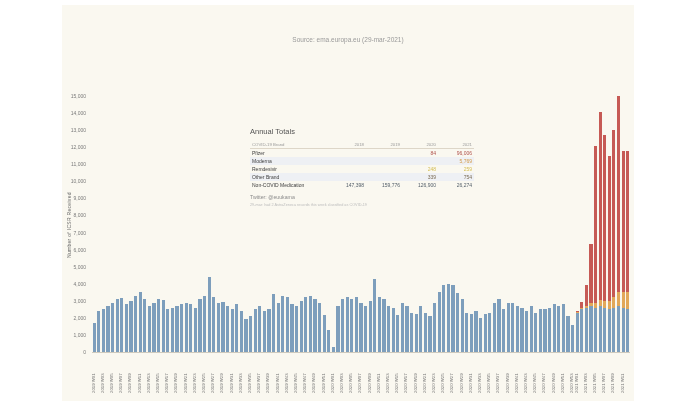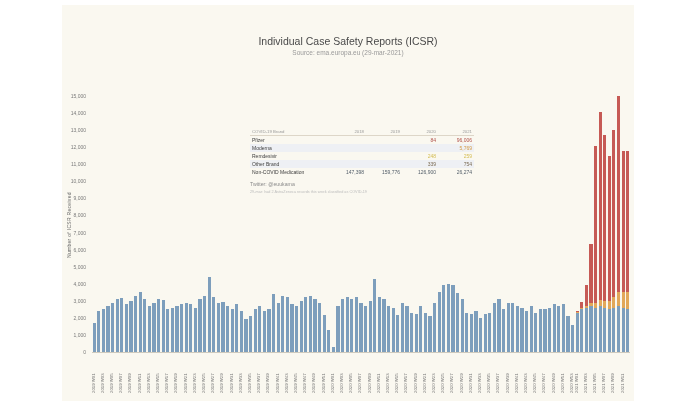--- a/index.html
+++ b/index.html
@@ -33,21 +33,20 @@
   #twitter{font-size:5.2px;color:#8a8a8a;margin-top:5px;}
   #note{font-size:3.8px;color:#bdbdbd;margin-top:3px;}
 </style>
 </head>
 <body>
 
 <div id="page">
   <div id="panel">
 
     <div id="hdr">
-      <div class="t1">Individual Case Safety Reports (ICSR)</div>
       <div class="t3">Source: ema.europa.eu (29-mar-2021)</div>
     </div>
 
     <div id="ylab">Number of ICSR Received</div>
 
     <div id="plot">
         <div class="ytick" style="top: 253px;">0</div>
         <div class="ytick" style="top: 235.933px;">1,000</div>
         <div class="ytick" style="top: 218.867px;">2,000</div>
         <div class="ytick" style="top: 201.8px;">3,000</div>
@@ -493,20 +492,21 @@
         </div>
         <div class="xlab" style="left: 528.5px;">2021 W11</div>
         <div class="bar" style="left: 534.1px;">
           <div class="seg" style="height: 43.5px; background: rgb(125, 158, 188);"></div>
           <div class="seg" style="height: 16.2px; background: rgb(226, 168, 90);"></div>
           <div class="seg" style="height: 141.7px; background: rgb(198, 90, 85);"></div>
         </div>
       </div>
 
     <div id="tablebox">
+      <div id="tabletitle">Annual Totals</div>
       <table>
         <thead>
             <tr>
               <th>COVID-19 Brand</th>
               <th class="num">2018</th>
               <th class="num">2019</th>
               <th class="num">2020</th>
               <th class="num">2021</th>
             </tr>
           </thead>

